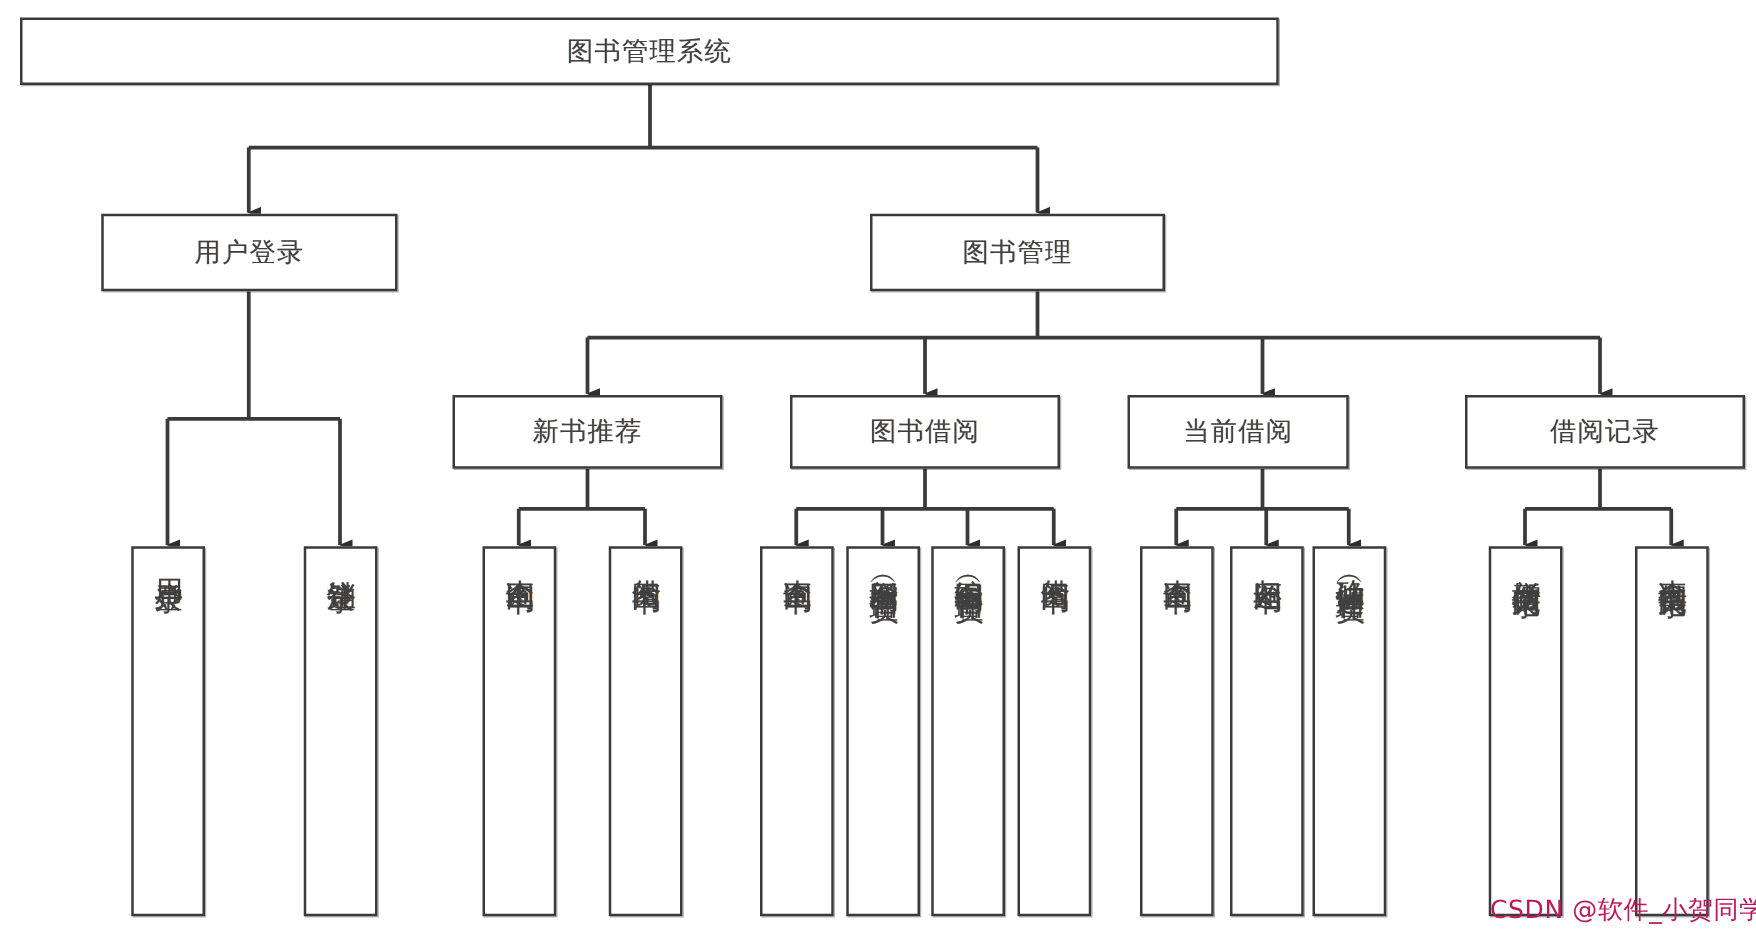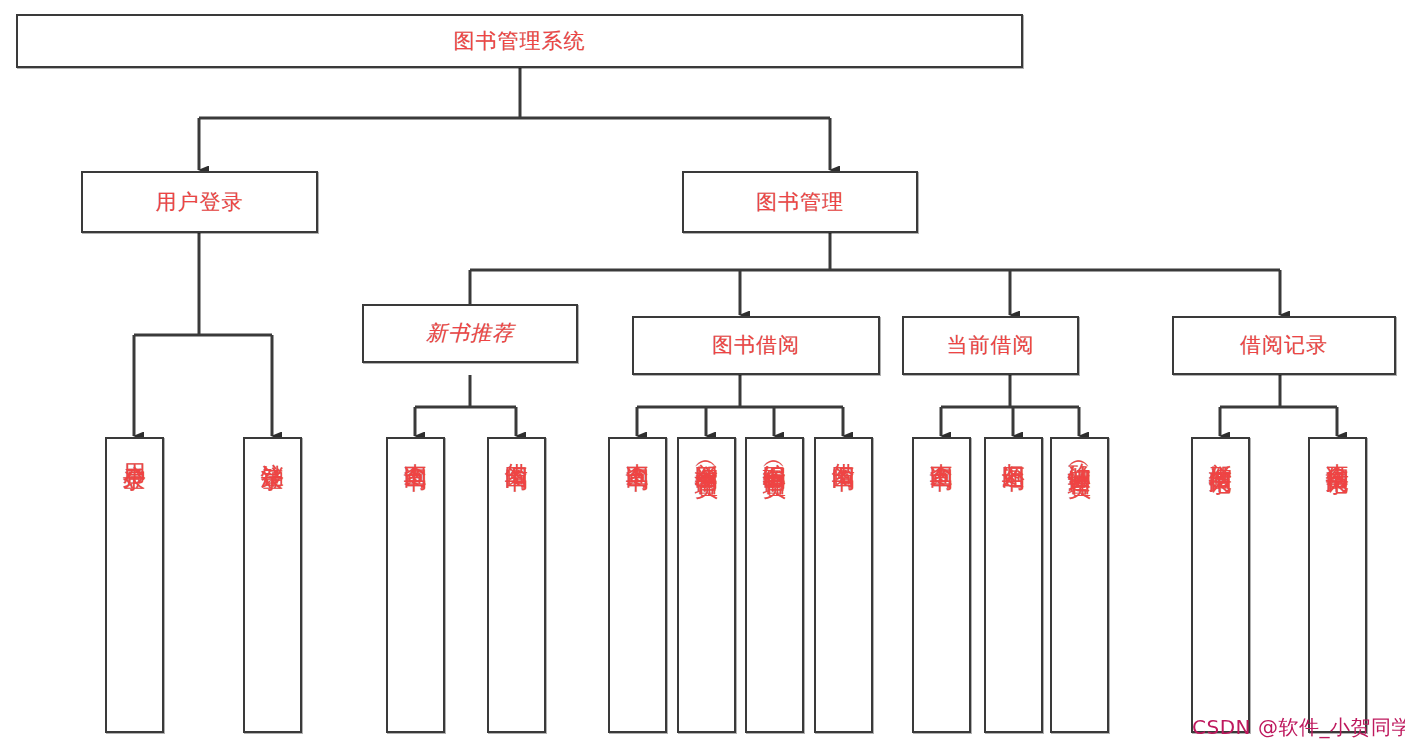--- a/index.html
+++ b/index.html
@@ -30,21 +30,21 @@
     display:flex;
     align-items:center;
     justify-content:center;
     box-shadow:1px 1px 0 rgba(0,0,0,0.30);
     z-index:2;
   }
   .node .lbl{
     font-size:21px;
     line-height:1.15;
     letter-spacing:1px;
-    color:#ef4444;
+    color:#404040;
     white-space:nowrap;
     text-shadow:0.5px 0 0 rgba(190,120,40,0.30), -0.5px 0 0 rgba(90,140,210,0.30);
   }
   
   .node.vert{
     align-items:flex-start;
     justify-content:center;
     padding-top:6px;
   }
   .node.vert .lbl{
@@ -113,28 +113,28 @@
       </g>
   </svg>
 
   <div class="node" style="left: 16px; top: 14px; width: 1007px; height: 54px;">
     <span class="lbl">图书管理系统</span>
   </div>
 
   <div class="node" style="left: 81px; top: 171px; width: 237px; height: 62px;">
     <span class="lbl">用户登录</span>
   </div>
-  <div class="node" style="left: 682px; top: 171px; width: 236px; height: 62px;">
+  <div class="node" style="left: 696px; top: 171px; width: 236px; height: 62px;">
     <span class="lbl">图书管理</span>
   </div>
 
-  <div class="node" style="left: 362px; top: 304px; width: 216px; height: 59px; font-style: italic;">
+  <div class="node" style="left: 362px; top: 316px; width: 216px; height: 59px;">
     <span class="lbl">新书推荐</span>
   </div>
-  <div class="node" style="left: 632px; top: 316px; width: 248px; height: 59px;">
+  <div class="node" style="left: 632px; top: 316px; width: 216px; height: 59px;">
     <span class="lbl">图书借阅</span>
   </div>
   <div class="node" style="left: 902px; top: 316px; width: 177px; height: 59px;">
     <span class="lbl">当前借阅</span>
   </div>
   <div class="node" style="left: 1172px; top: 316px; width: 224px; height: 59px;">
     <span class="lbl">借阅记录</span>
   </div>
 
   <div class="node vert" style="left: 105px; top: 437px; width: 59px; height: 296px;">

